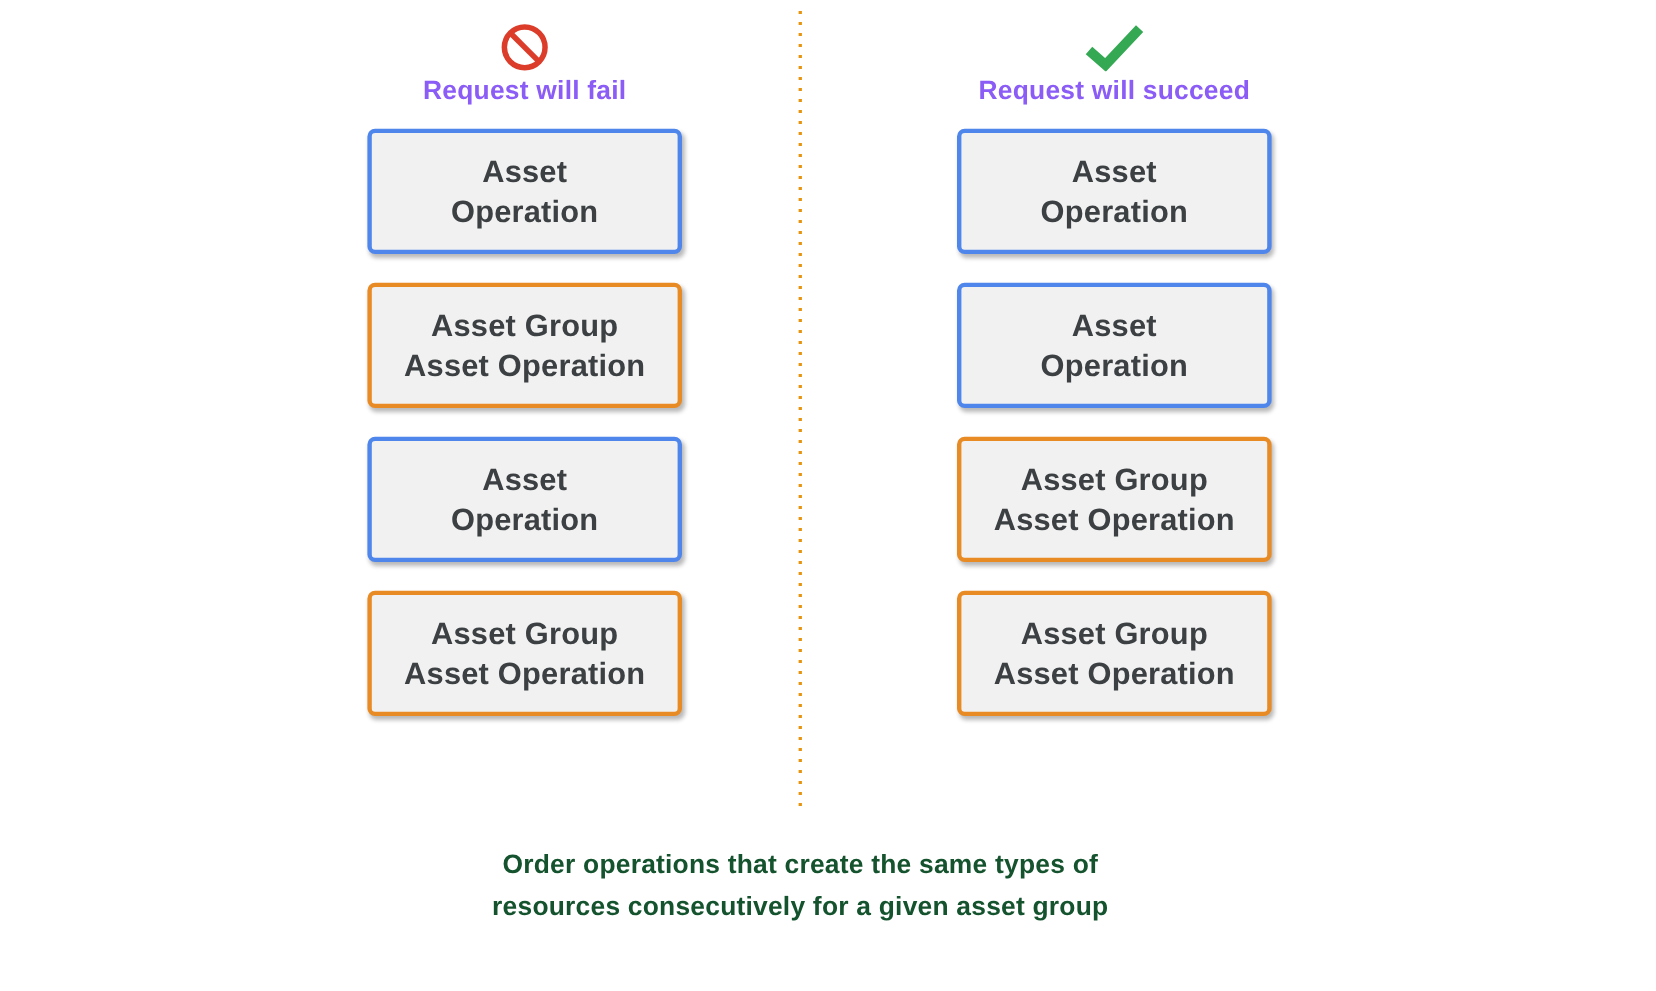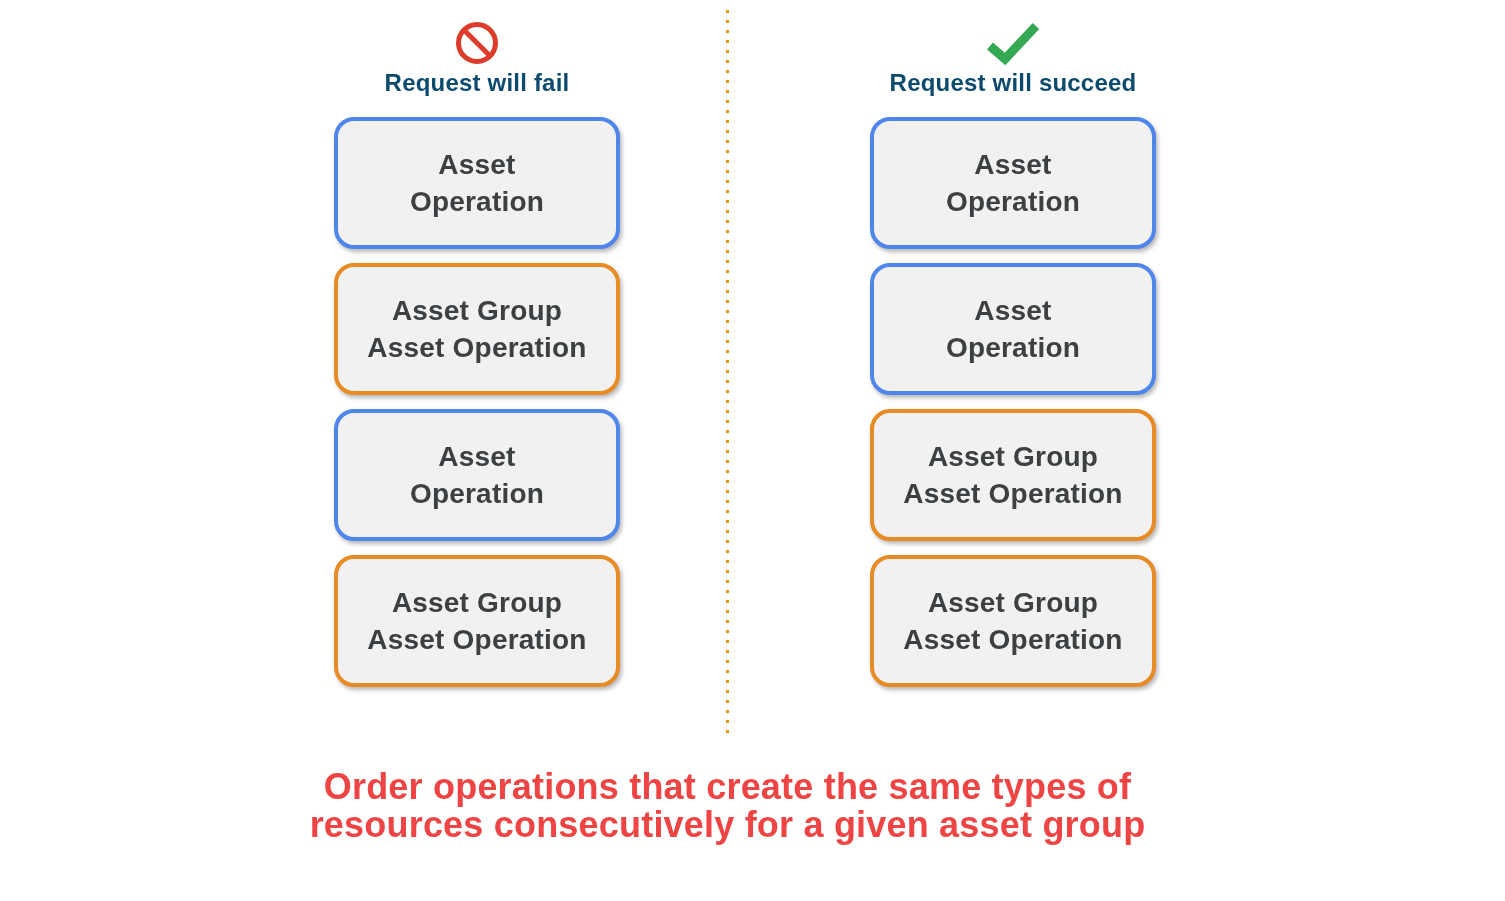--- a/index.html
+++ b/index.html
@@ -27,37 +27,37 @@
     display: flex;
     align-items: center;
     justify-content: center;
   }
   .col-title {
     margin-top: 4px;
     height: 30px;
     line-height: 30px;
     font-size: 24px;
     font-weight: bold;
-    color: #0c4a6e;
+    color: #8b5cf6;
     letter-spacing: 0.2px;
     white-space: nowrap;
   }
   .box {
     margin-top: 19px;
     width: 286px;
-    height: 132px;
+    height: 114px;
     background: #F1F1F1;
-    border-radius: 20px;
+    border-radius: 7px;
     display: flex;
     align-items: center;
     justify-content: center;
     text-align: center;
     box-shadow: 2px 3px 4px rgba(0,0,0,0.28);
   }
-  .box + .box { margin-top: 14px; }
+  .box + .box { margin-top: 26px; }
   .box.blue   { border: 4px solid #4F86EC; }
   .box.orange { border: 4px solid #E88B24; }
   .box-label {
     font-size: 28px;
     font-weight: bold;
     color: #3C4043;
     line-height: 37px;
     white-space: pre-line;
     letter-spacing: 0.2px;
   }
@@ -72,23 +72,23 @@
       #E8930C 0px, #E8930C 3px,
       transparent 3px, transparent 10px
     );
   }
   .caption {
     position: absolute;
     top: 768px;
     left: 0;
     width: 1455px;
     text-align: center;
-    font-size: 36px;
+    font-size: 24px;
     font-weight: bold;
-    color: #ef4444;
+    color: #14532d;
     line-height: 38px;
     white-space: pre-line;
     letter-spacing: 0.2px;
   }
   .icon-svg { display: block; }
 </style>
 </head>
 <body>
 
 <div class="canvas">

